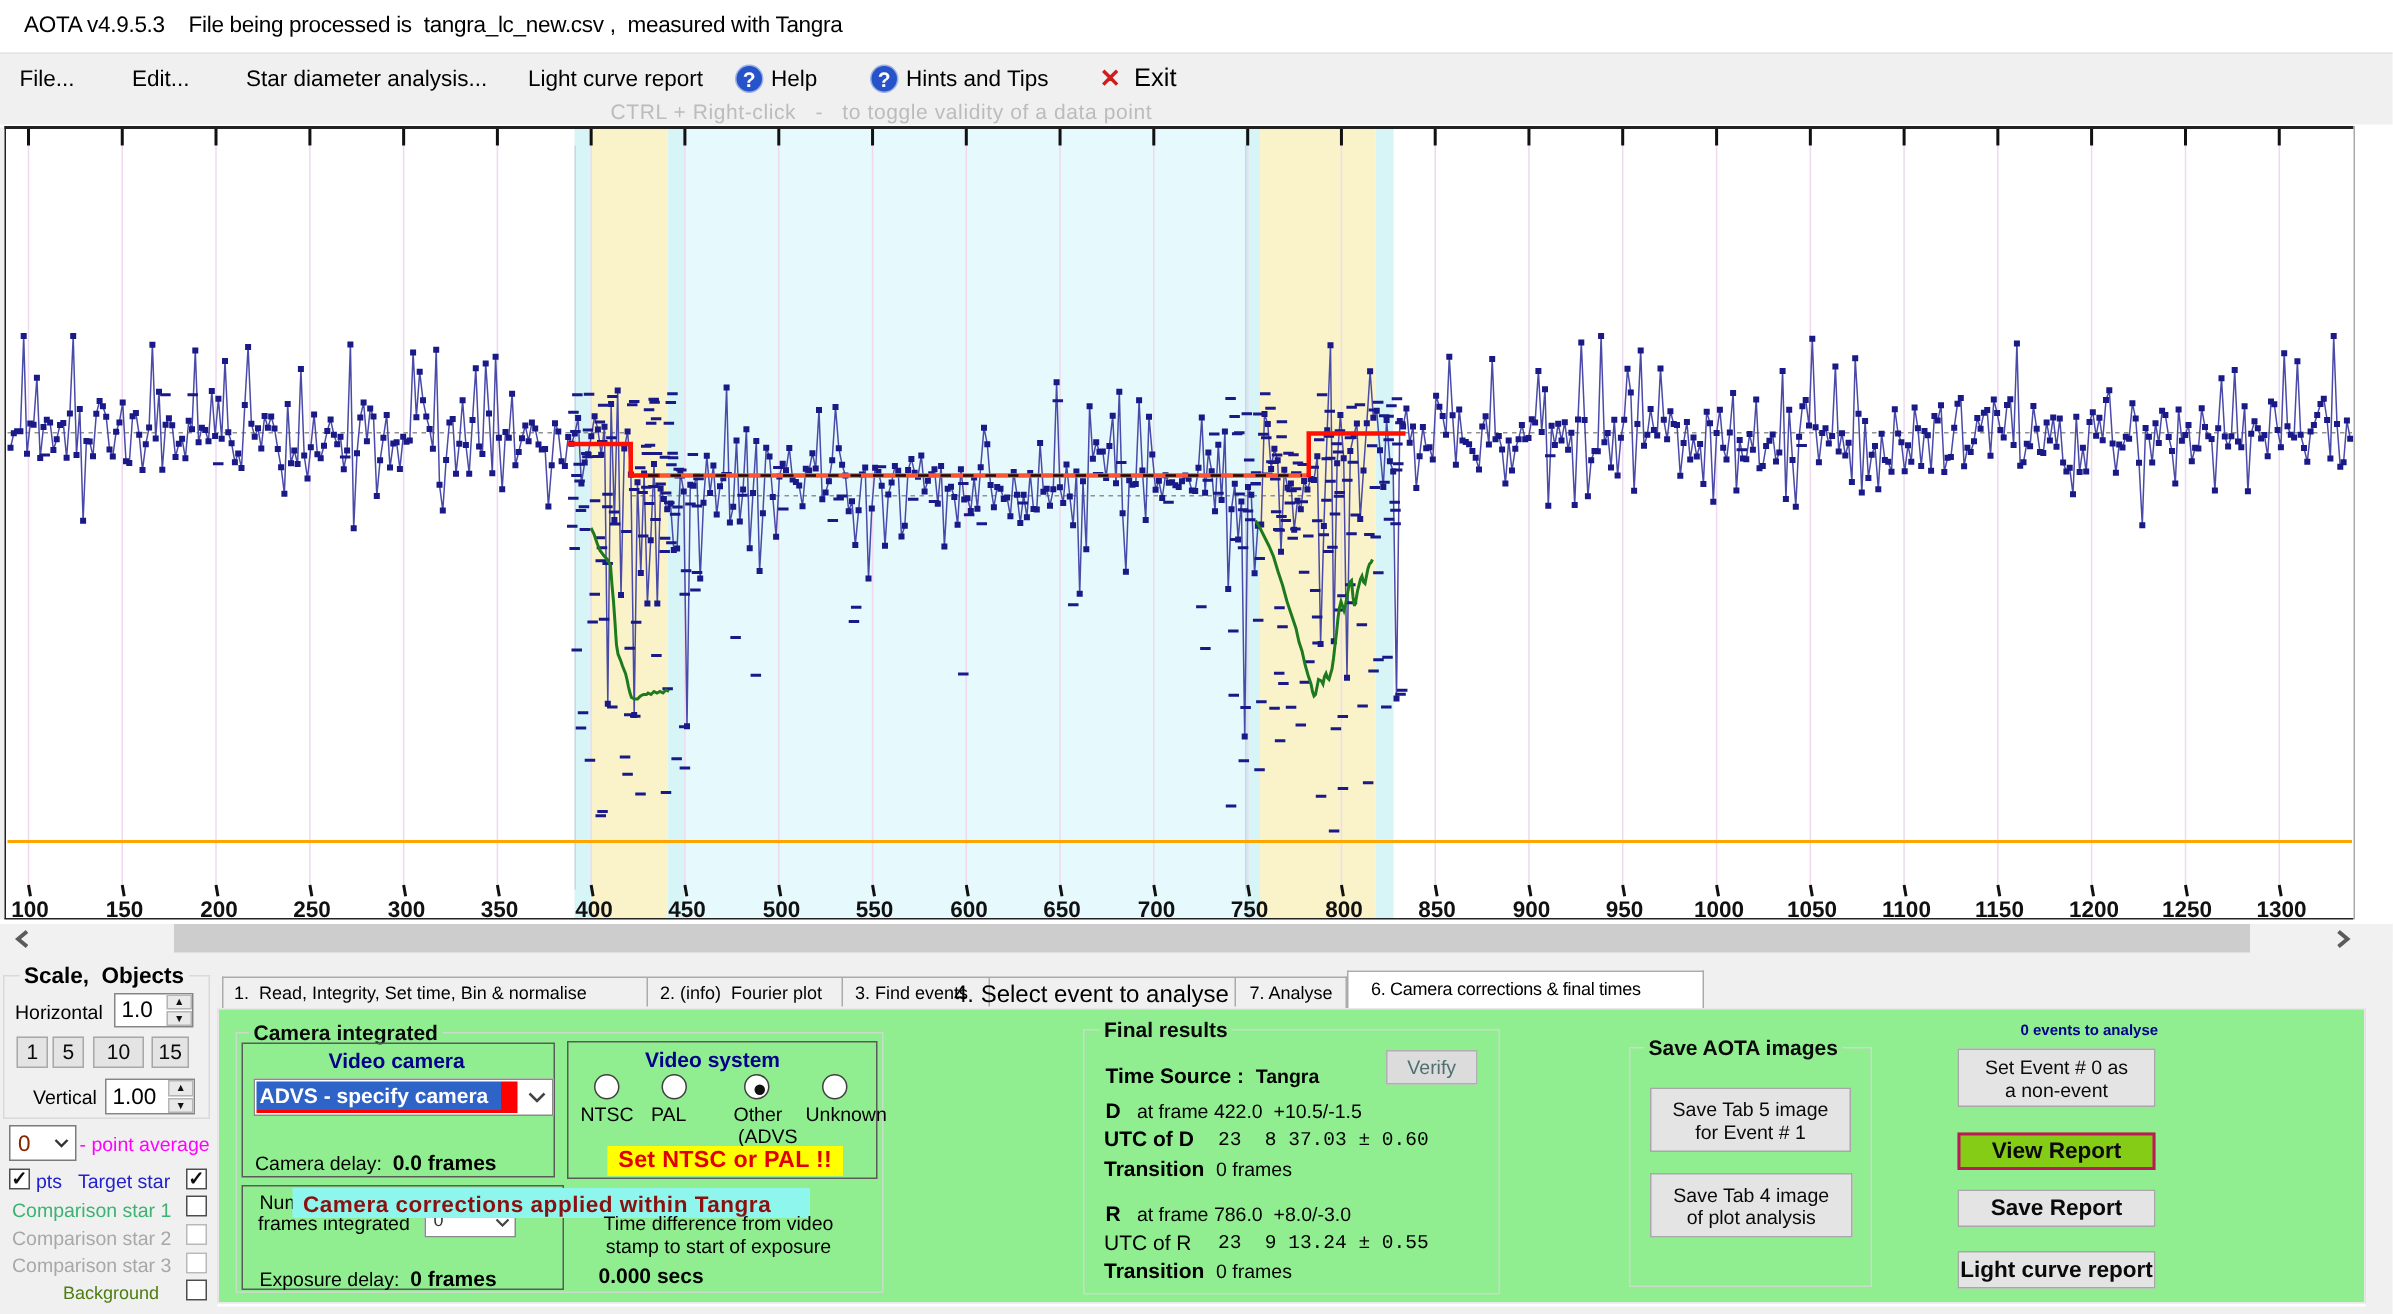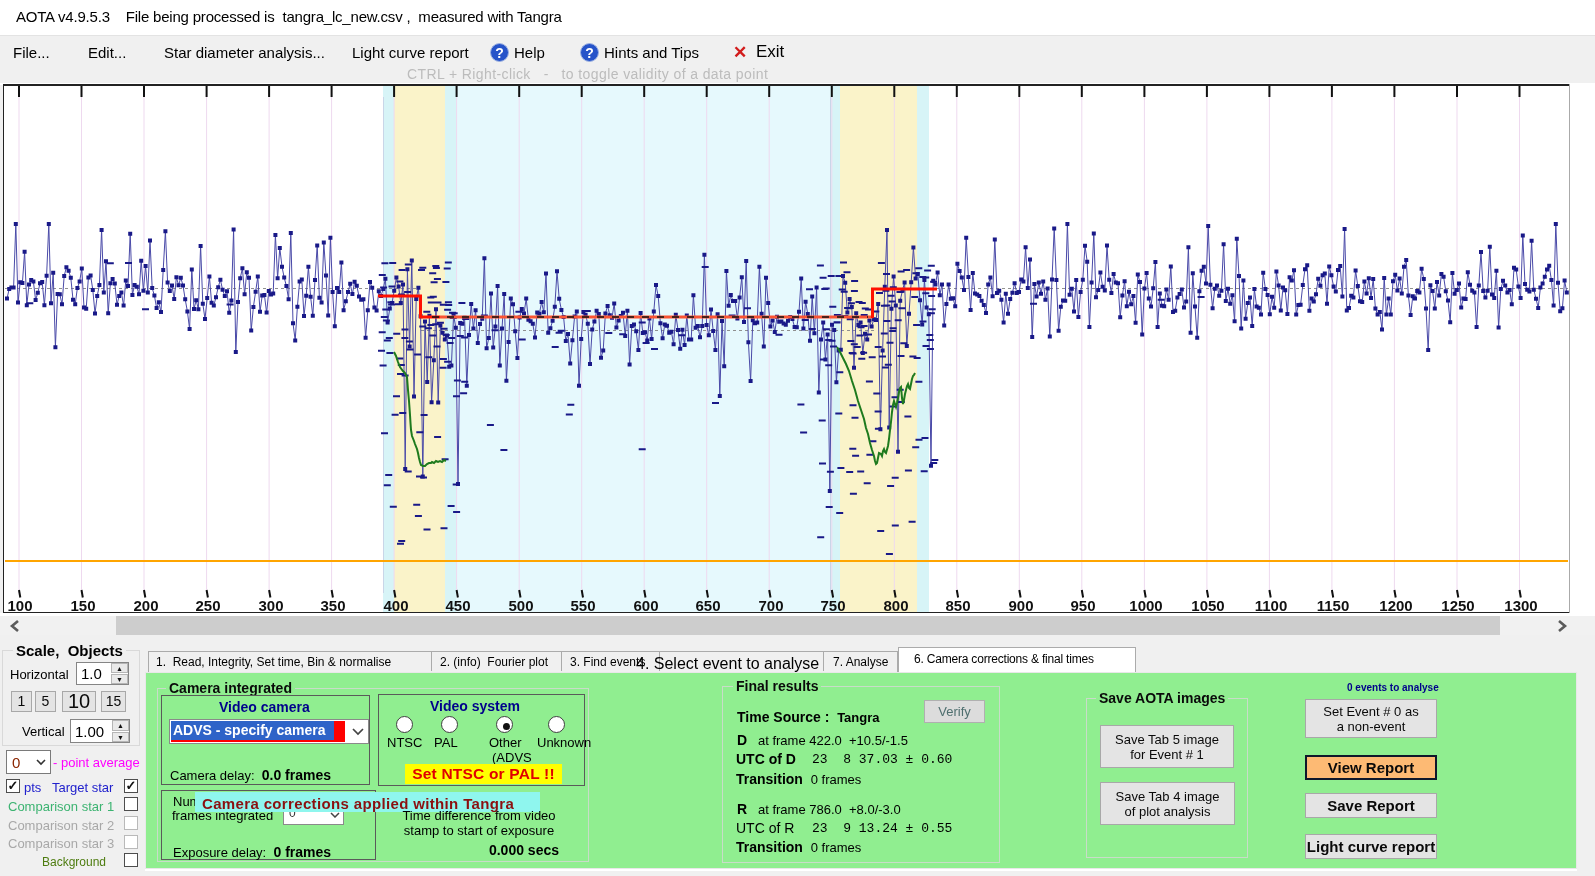--- a/index.html
+++ b/index.html
@@ -98,21 +98,21 @@
 
 <div class="a" style="left:2px;top:650px;width:138px;height:96px;border:1px solid #d9d9d9"></div>
 <div class="a" style="left:13px;top:642px;font-size:15px;font-weight:bold;background:#f0f0f0;padding:0 3px">Scale,&nbsp; Objects</div>
 <div class="a" style="left:10px;top:667px;font-size:13px">Horizontal</div>
 <div class="a" style="left:76px;top:662px;width:53px;height:23px;background:#fff;border:1px solid #858585"></div>
 <div class="a" style="left:81px;top:665px;font-size:15px">1.0</div>
 <div class="a" style="left:111px;top:663px;width:17px;height:10px;background:#e9e9e9;border:1px solid #b5b5b5;font-size:7px;text-align:center;line-height:9px;color:#111">▲</div>
 <div class="a" style="left:111px;top:674px;width:17px;height:10px;background:#e9e9e9;border:1px solid #b5b5b5;font-size:7px;text-align:center;line-height:9px;color:#111">▼</div>
 <div class="btn" style="left:11px;top:691px;width:21px;height:21px;font-size:14px">1</div>
 <div class="btn" style="left:35px;top:691px;width:21px;height:21px;font-size:14px">5</div>
-<div class="btn" style="left:62px;top:691px;width:34px;height:21px;font-size:20px">10</div>
+<div class="btn" style="left:62px;top:691px;width:34px;height:21px;font-size:14px">10</div>
 <div class="btn" style="left:101px;top:691px;width:25px;height:21px;font-size:14px">15</div>
 <div class="a" style="left:22px;top:724px;font-size:13px">Vertical</div>
 <div class="a" style="left:70px;top:719px;width:60px;height:24px;background:#fff;border:1px solid #858585"></div>
 <div class="a" style="left:75px;top:723px;font-size:15px">1.00</div>
 <div class="a" style="left:112px;top:720px;width:17px;height:11px;background:#e9e9e9;border:1px solid #b5b5b5;font-size:7px;text-align:center;line-height:10px;color:#111">▲</div>
 <div class="a" style="left:112px;top:732px;width:17px;height:10px;background:#e9e9e9;border:1px solid #b5b5b5;font-size:7px;text-align:center;line-height:9px;color:#111">▼</div>
 
 <div class="a" style="left:6px;top:750px;width:45px;height:24px;background:#fff;border:1px solid #7a7a7a"></div>
 <div class="a" style="left:12px;top:754px;font-size:15px;color:#8b2500">0</div>
 <svg class="a" style="left:36px;top:759px" width="10" height="7">
@@ -172,21 +172,21 @@
 <div class="a" style="left:289px;top:806px;font-size:12px;color:#333">0</div>
 <svg class="a" style="left:330px;top:812px" width="10" height="6">
     <path d="M1 1L5 5L9 1" stroke="#444" stroke-width="1.5" fill="none"></path>
   </svg>
 <div class="a" style="left:173px;top:844px;font-size:13px">Exposure delay:&nbsp; <b style="font-size:14px">0 frames</b></div>
 
 <div class="a" style="left:195px;top:792px;width:345px;height:20px;background:#8ff6ee"></div>
 <div class="a" style="left:202px;top:795px;font-size:15px;font-weight:bold;color:#8b1010;letter-spacing:.35px">Camera corrections applied within Tangra</div>
 
 <div class="a" style="left:399px;top:808px;width:160px;text-align:center;font-size:13px;line-height:15px">Time difference from video<br>stamp to start of exposure</div>
-<div class="a" style="left:399px;top:842px;width:160px;text-align:right;font-size:14px;font-weight:bold">0.000 secs</div>
+<div class="a" style="left:399px;top:842px;width:160px;text-align:left;font-size:14px;font-weight:bold">0.000 secs</div>
 
 <div class="a" style="left:378px;top:694px;width:207px;height:92px;border:1px solid #5a5a5a"></div>
 <div class="a nav" style="left:430px;top:698px;font-size:14px">Video system</div>
 <div class="a" style="left:396px;top:716px;width:17px;height:17px;border-radius:50%;background:#fff;border:1.5px solid #404040"></div>
 <div class="a" style="left:441px;top:716px;width:17px;height:17px;border-radius:50%;background:#fff;border:1.5px solid #404040"></div>
 <div class="a" style="left:496px;top:716px;width:17px;height:17px;border-radius:50%;background:#fff;border:1.5px solid #404040"></div>
 <div class="a" style="left:503px;top:723px;width:7px;height:7px;border-radius:50%;background:#111"></div>
 <div class="a" style="left:548px;top:716px;width:17px;height:17px;border-radius:50%;background:#fff;border:1.5px solid #404040"></div>
 <div class="a" style="left:387px;top:735px;font-size:13px">NTSC</div>
 <div class="a" style="left:434px;top:735px;font-size:13px">PAL</div>
@@ -208,15 +208,15 @@
 <div class="a" style="left:812px;top:821px;font-size:13px;font-family:'Liberation Mono',monospace">23&nbsp; 9 13.24 ± 0.55</div>
 <div class="a" style="left:736px;top:839px;font-size:14px;font-weight:bold">Transition&nbsp; <span style="font-weight:normal;font-size:13px">0 frames</span></div>
 
 <div class="gb" style="left:1086px;top:698px;width:162px;height:160px"></div>
 <div class="gbt" style="left:1096px;top:691px">Save AOTA images</div>
 <div class="btn" style="left:1100px;top:725px;width:134px;height:43px">Save Tab 5 image<br>for Event # 1</div>
 <div class="btn" style="left:1100px;top:782px;width:135px;height:43px">Save Tab 4 image<br>of plot analysis</div>
 
 <div class="a nav" style="left:1347px;top:682px;font-size:10px">0 events to analyse</div>
 <div class="btn" style="left:1305px;top:699px;width:132px;height:39px">Set Event # 0 as<br>a non-event</div>
-<div class="btn" style="left:1305px;top:755px;width:132px;height:25px;border:2px solid #0f172a;background:#fdba74;font-weight:bold;font-size:15px">View Report</div>
+<div class="btn" style="left:1305px;top:755px;width:132px;height:25px;border:2px solid #be185d;background:#84cc16;font-weight:bold;font-size:15px">View Report</div>
 <div class="btn" style="left:1305px;top:793px;width:132px;height:25px;font-weight:bold;font-size:15px">Save Report</div>
 <div class="btn" style="left:1305px;top:834px;width:132px;height:25px;font-weight:bold;font-size:15px">Light curve report</div>
 
 </body></html>

